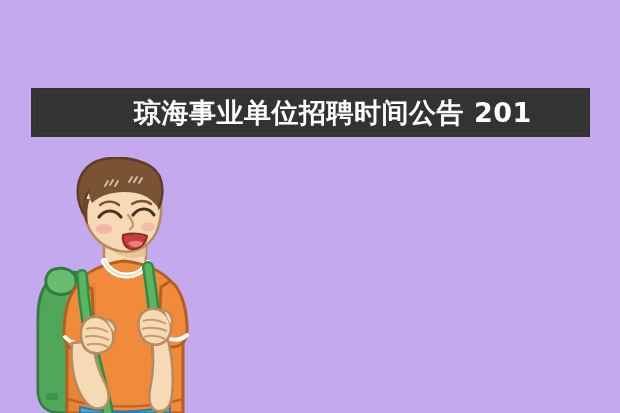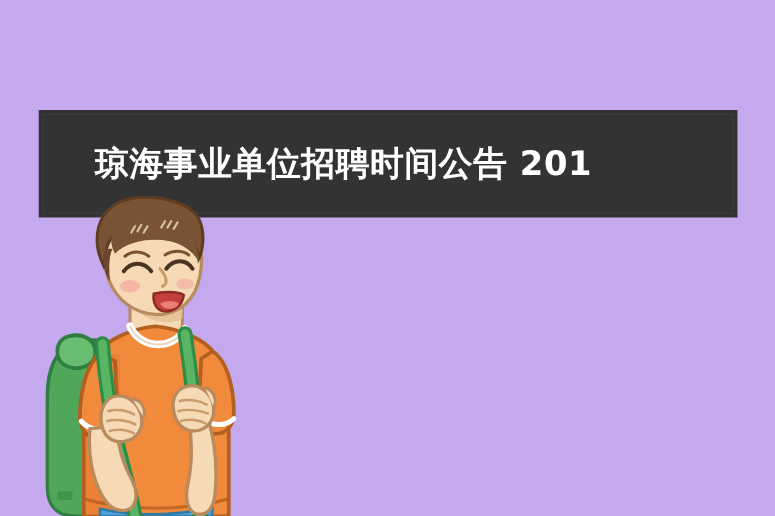--- a/index.html
+++ b/index.html
@@ -25,25 +25,26 @@
     background: #c4a9ee;
     overflow: hidden;
   }
 
   
   #title-banner {
     position: absolute;
     left: 31px;
     top: 88px;
     width: 559px;
-    height: 86px;
+    height: 49px;
     background: #333333;
     display: flex;
     align-items: center;
     overflow: hidden;
+    justify-content: center;
   }
 
   #title-banner-inner-edge {
     position: absolute;
     left: 3px;
     top: 3px;
     right: 3px;
     bottom: 3px;
     border: 1px solid rgba(255,255,255,0.045);
     pointer-events: none;

